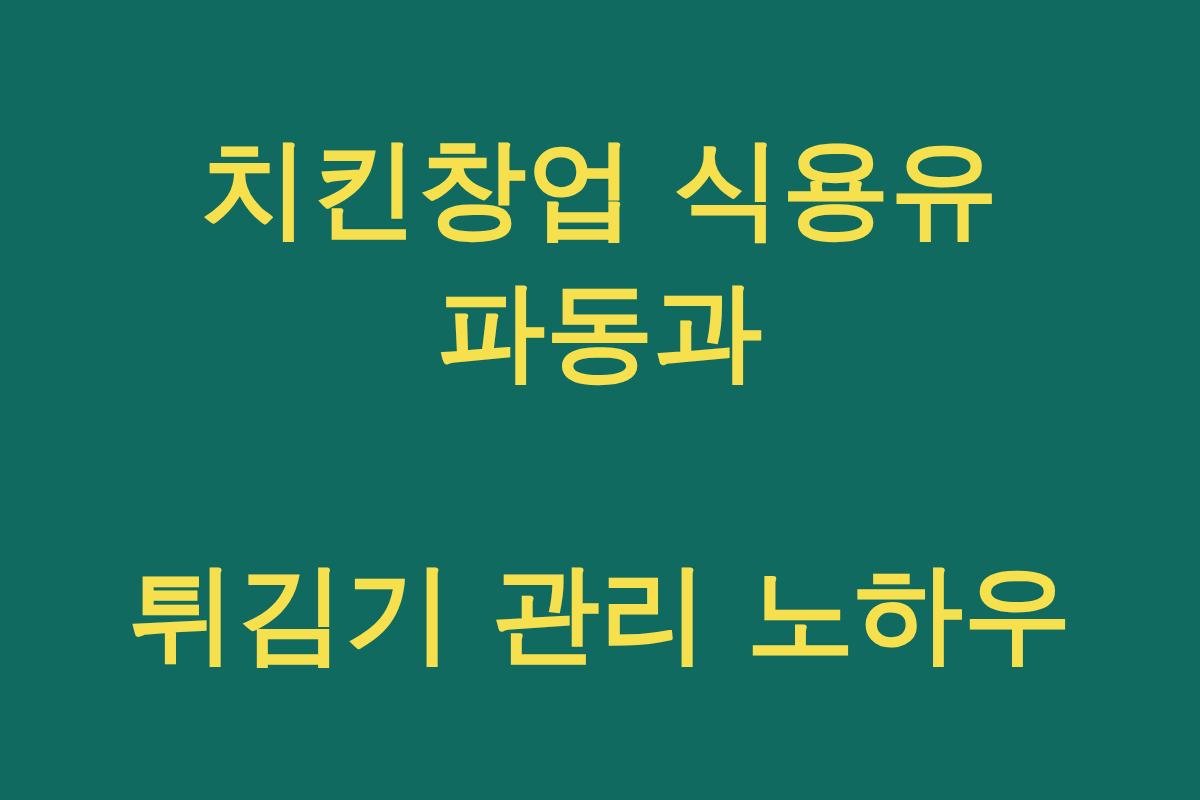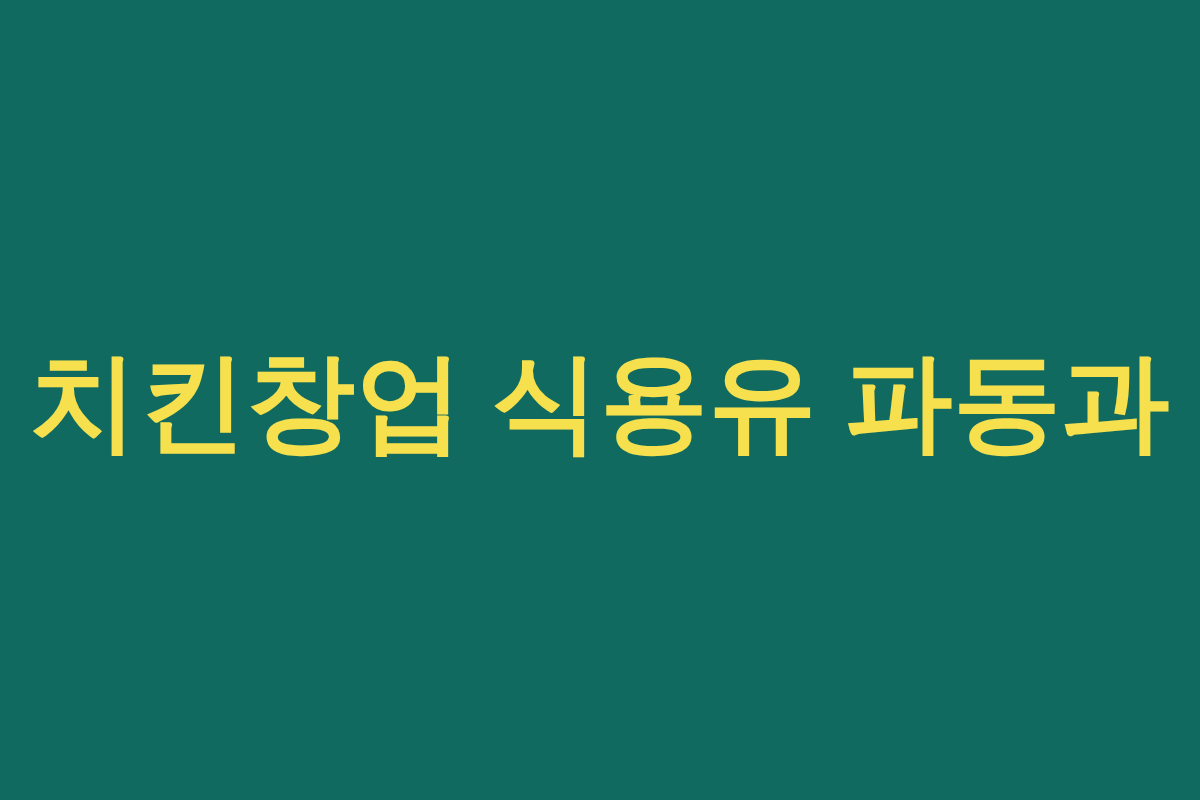--- a/index.html
+++ b/index.html
@@ -39,30 +39,30 @@
     line-height: 1.33;
     letter-spacing: 0.5px;
     color: #F6E04E;
     word-break: keep-all;
     white-space: pre-line;
     text-rendering: optimizeLegibility;
   }
 
   .headline .line {
     display: block;
-    font-family: Liberation Serif, serif;
   }
 
   
   .headline .line-1 {
     margin-bottom: -6px;
   }
 </style>
 </head>
 <body>
 
 <div class="banner">
 
   <h1 class="headline">
     <span class="line line-1">치킨창업 식용유 파동과</span>
+    <span class="line line-2">튀김기 관리 노하우</span>
   </h1>
 
 </div>
 
 </body></html>

